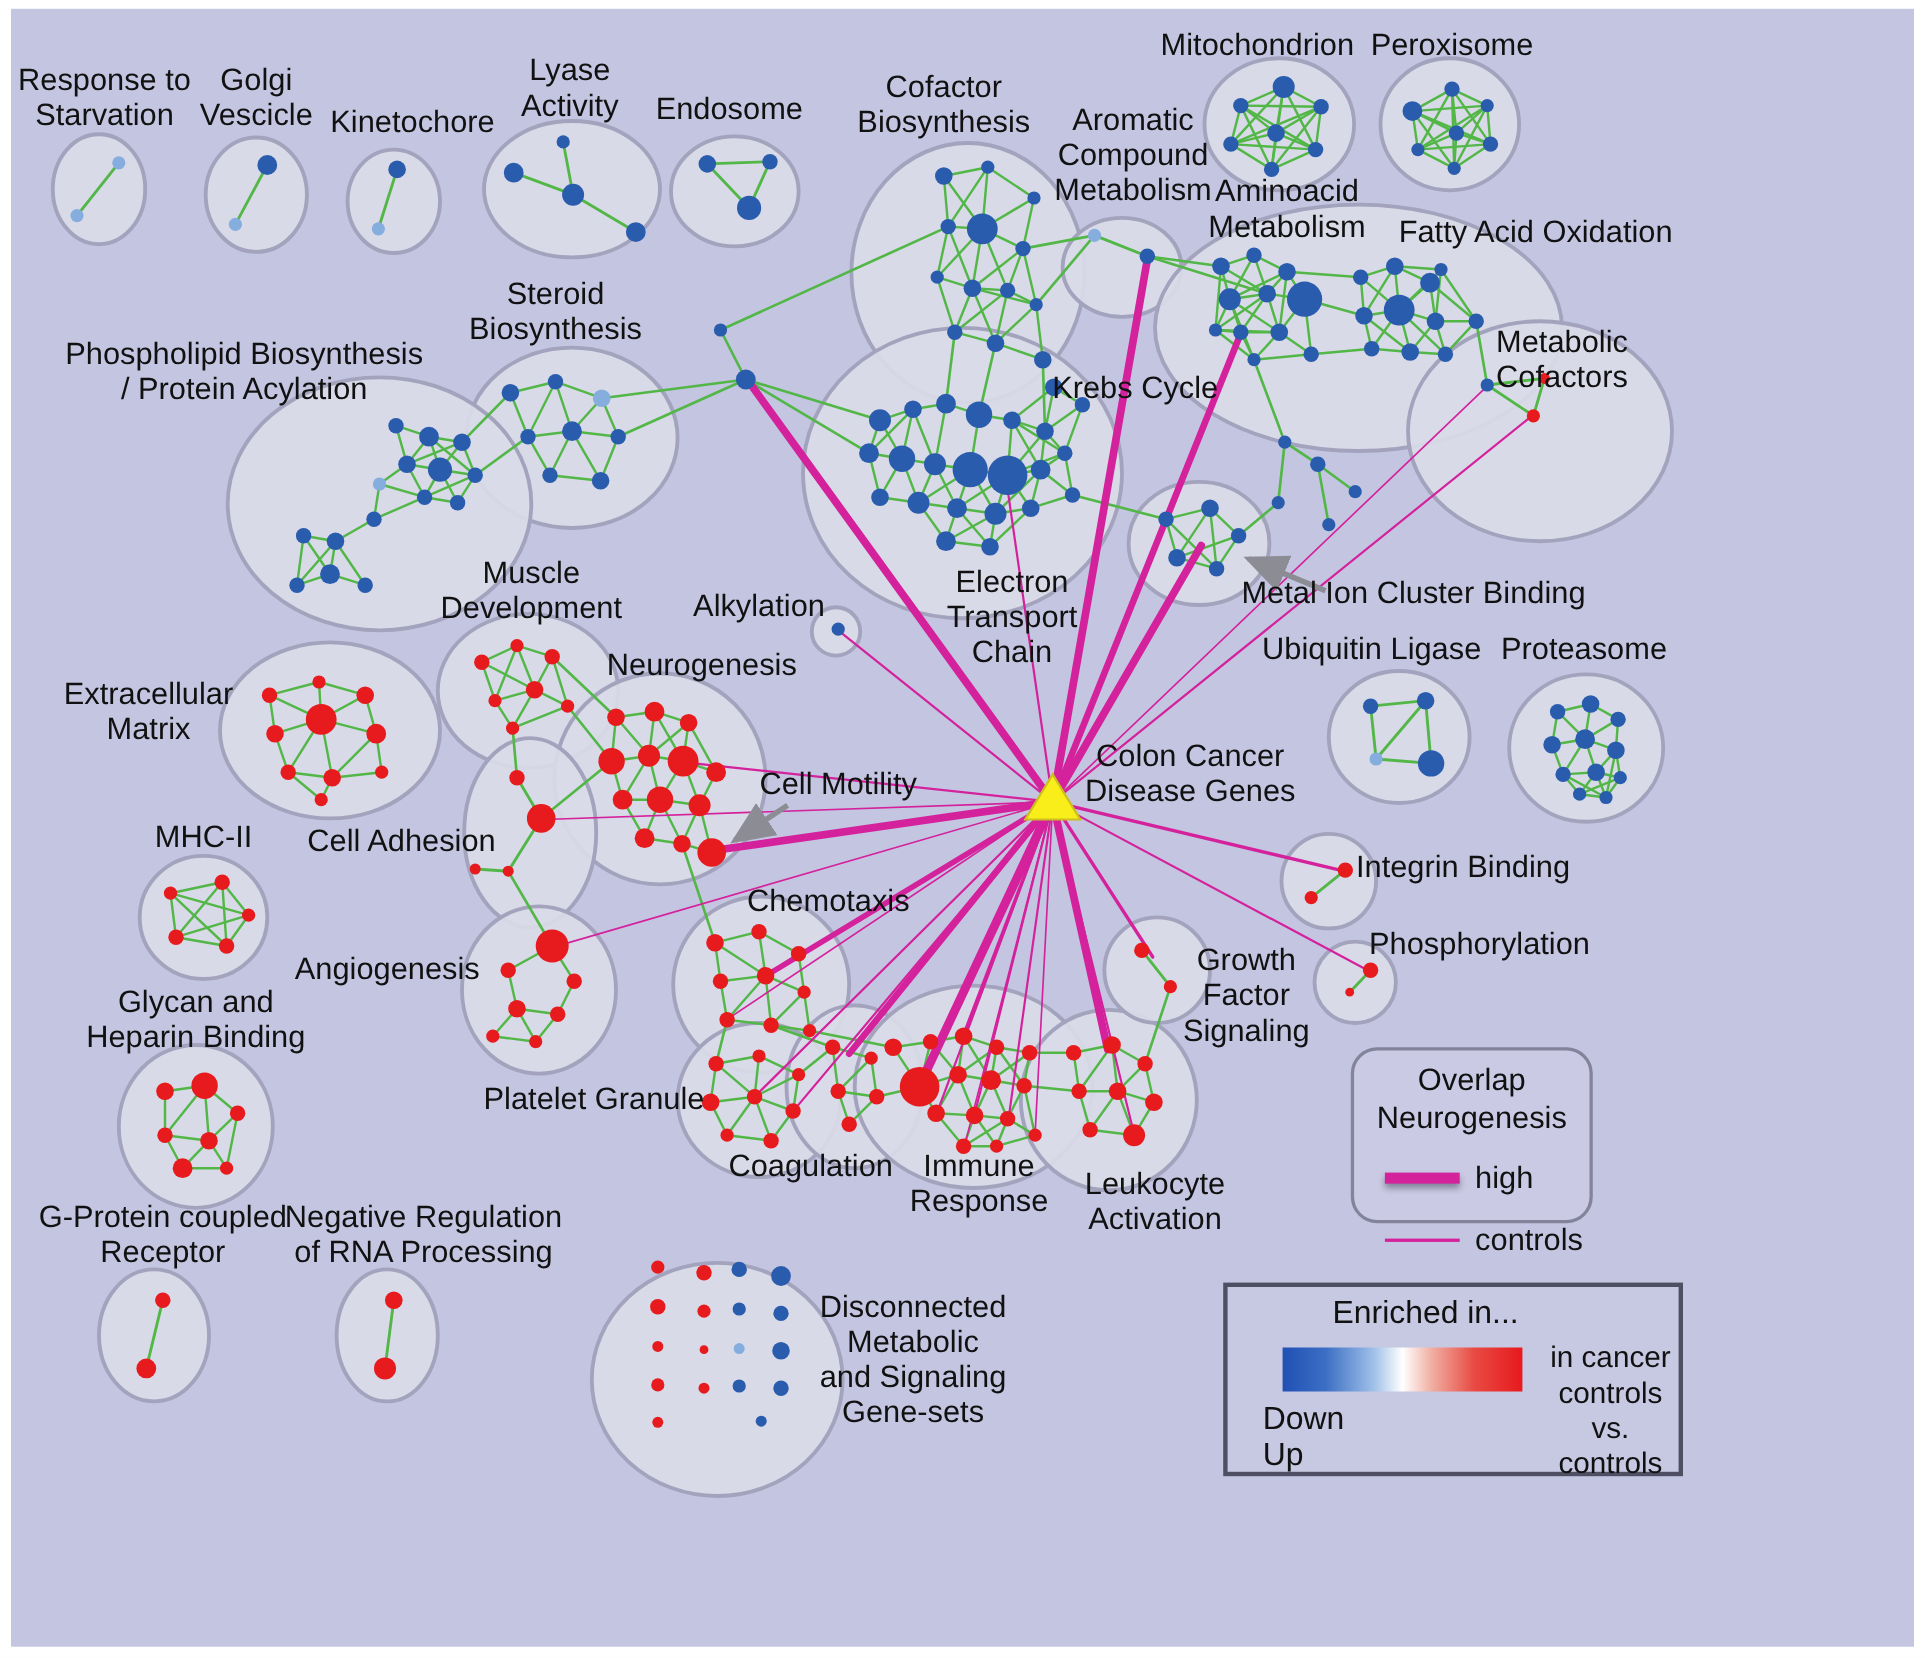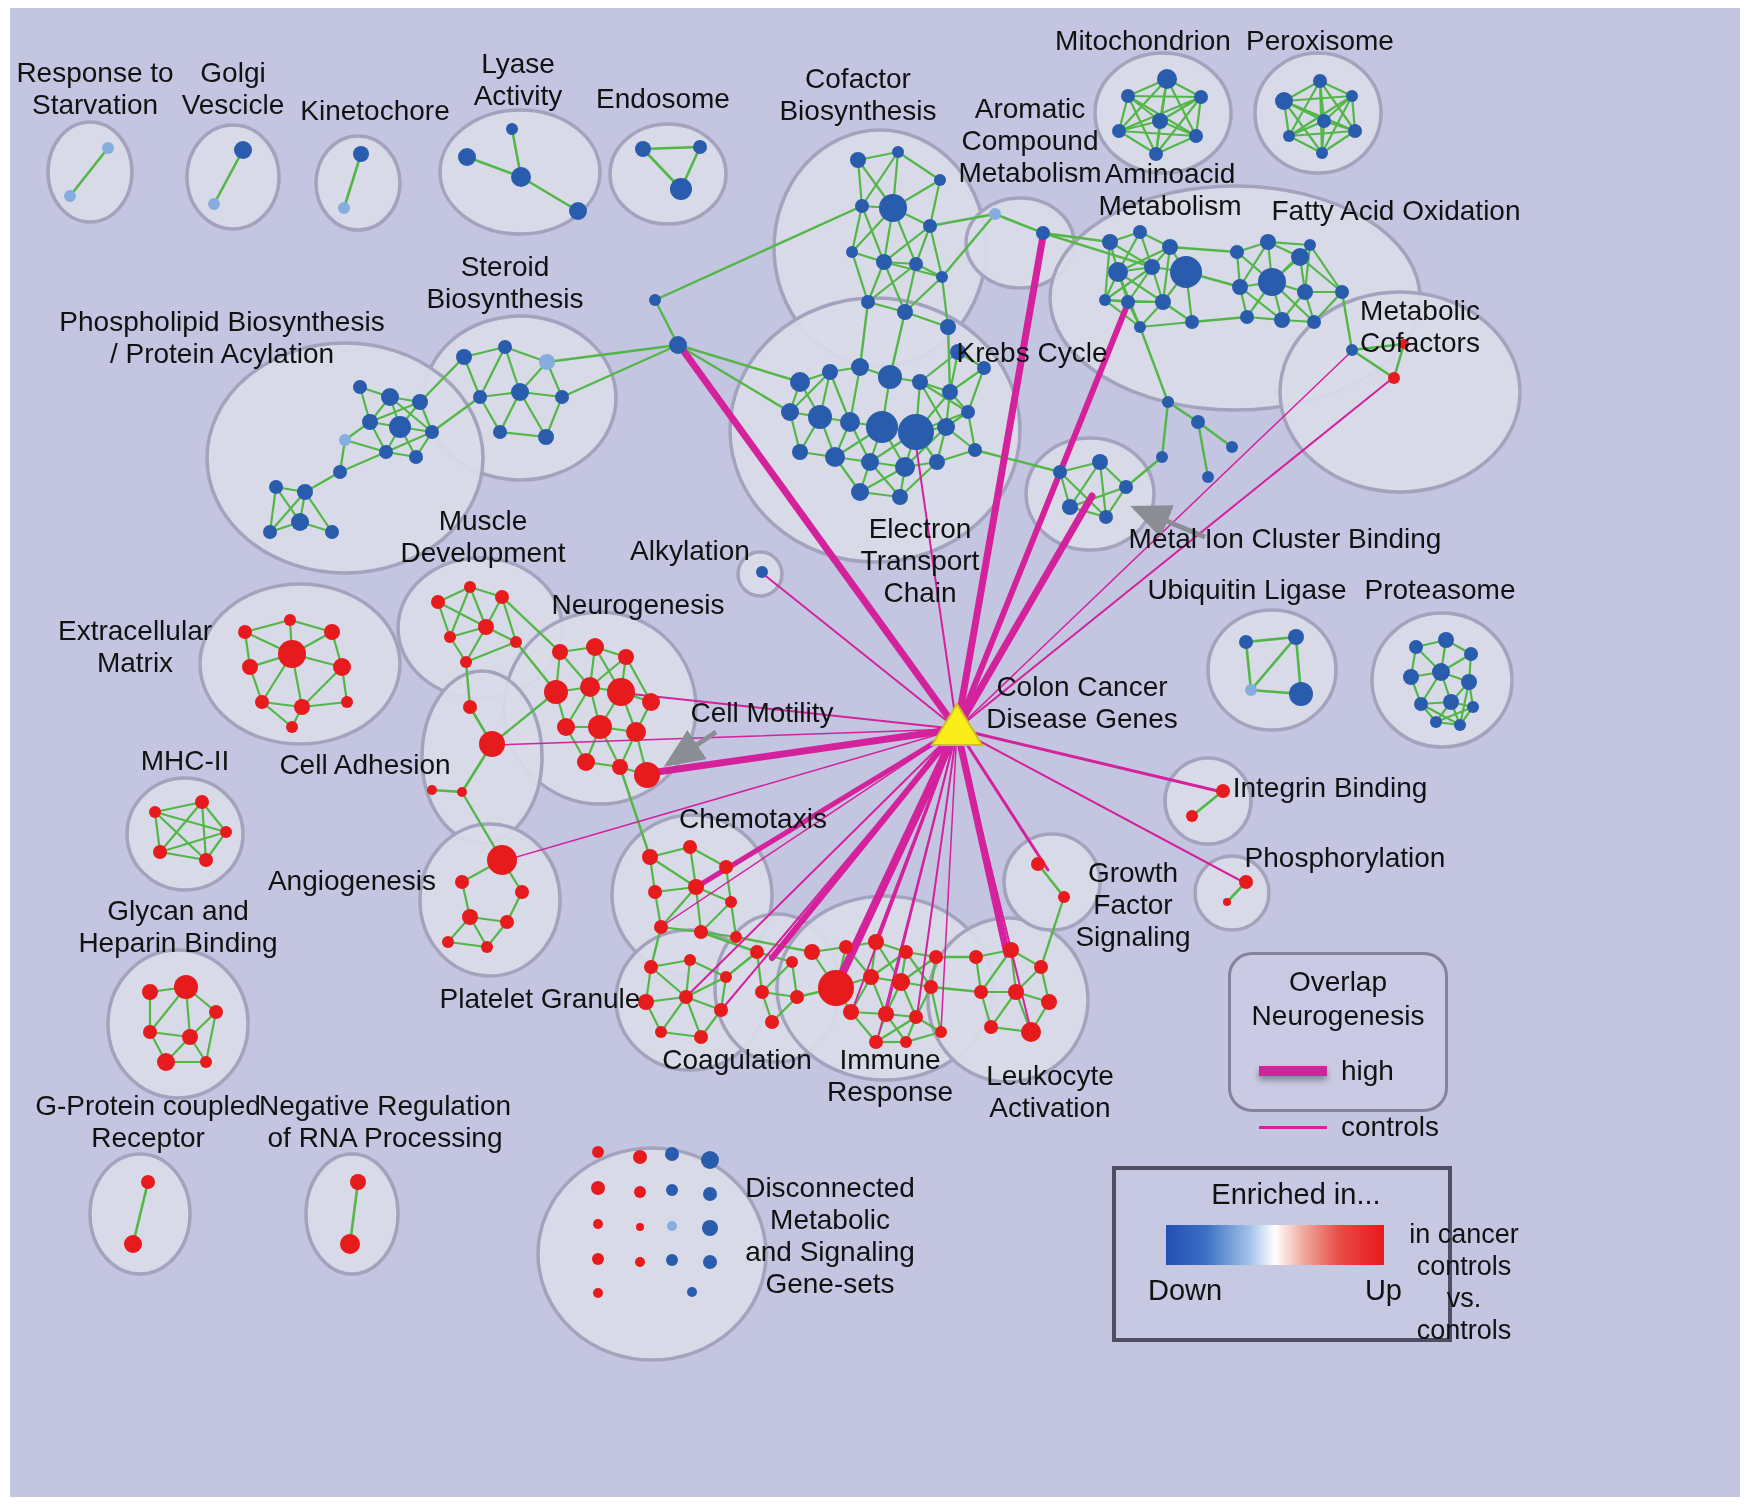--- a/index.html
+++ b/index.html
@@ -11,29 +11,29 @@
     box-sizing:border-box;
   }
   .lo-title{margin-top:10px;text-align:center;font-size:28px;line-height:34px;color:#111;}
   .lo-row{display:flex;align-items:center;gap:14px;padding-left:28px;margin-top:22px;}
   .lo-row.second{margin-top:24px;}
   .lo-bar{display:inline-block;width:68px;background:#d4219c;}
   .lo-bar-high{height:10px;box-shadow:0 4px 6px rgba(40,40,60,0.45);}
   .lo-bar-moderate{height:3px;}
   .lo-label{font-size:28px;color:#111;}
   .legend-enriched{
-    position:absolute;left:1112px;top:1166px;width:340px;height:176px;
+    position:absolute;left:1112px;top:1166px;width:418px;height:176px;
     border:4px solid #4f4f63;background:rgba(255,255,255,0.06);box-sizing:border-box;
   }
   .le-title{width:300px;margin:8px 0 0 30px;text-align:center;font-size:29px;color:#111;}
   .le-gradient{
     position:absolute;left:50px;top:55px;width:218px;height:40px;
     background:linear-gradient(90deg,#2050b4 0%,#3c6fc4 18%,#9fc0e8 38%,#ffffff 50%,#f0b0a4 62%,#e84a43 80%,#e8191d 100%);
   }
-  .le-ends{position:absolute;left:32px;top:104px;width:254px;display:flex;justify-content:space-between;font-size:29px;color:#111;}
+  .le-ends{position:absolute;left:32px;top:104px;width:254px;display:flex;justify-content:space-between;font-size:29px;color:#111;flex-direction:column;}
   .le-note{position:absolute;left:288px;top:48px;width:120px;text-align:center;font-size:27px;line-height:32px;color:#111;}
 </style>
 </head>
 <body>
 
 <div class="figure">
   <svg id="network" viewBox="0 0 1750 1507">
       <defs>
         <marker id="ah" markerWidth="9" markerHeight="9" refX="7" refY="3.5" orient="auto">
           <polygon points="0 0 8 3.5 0 7" fill="#8c8c94"></polygon>

